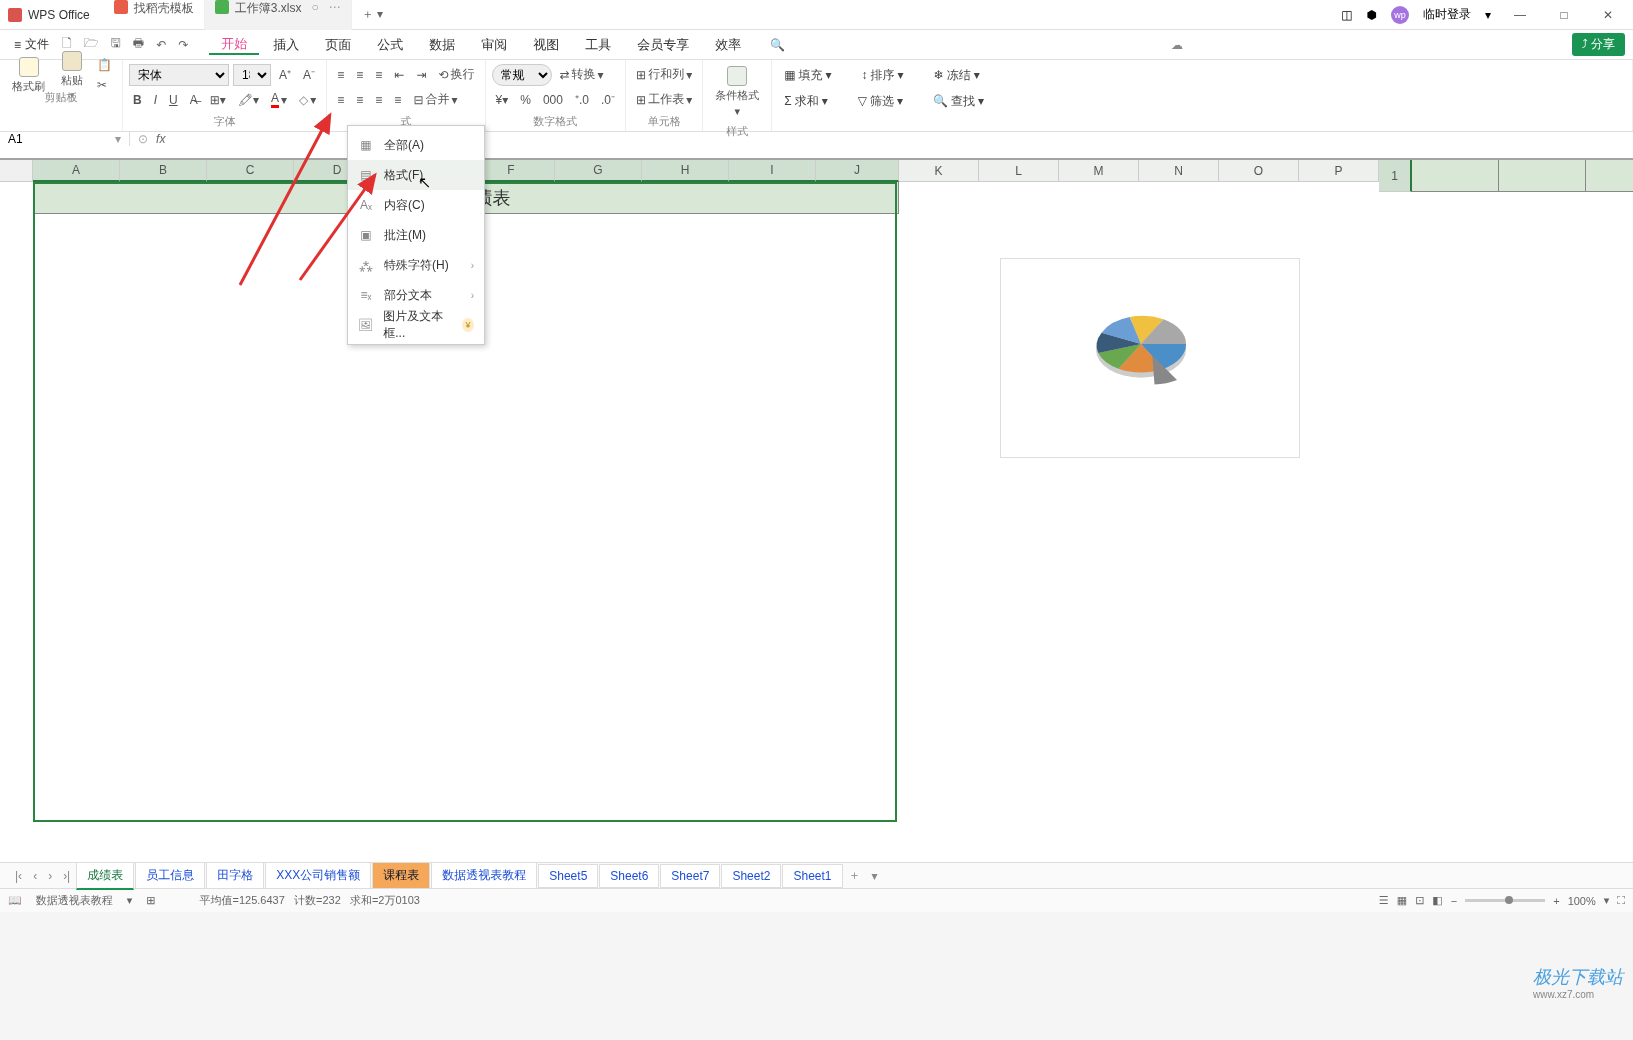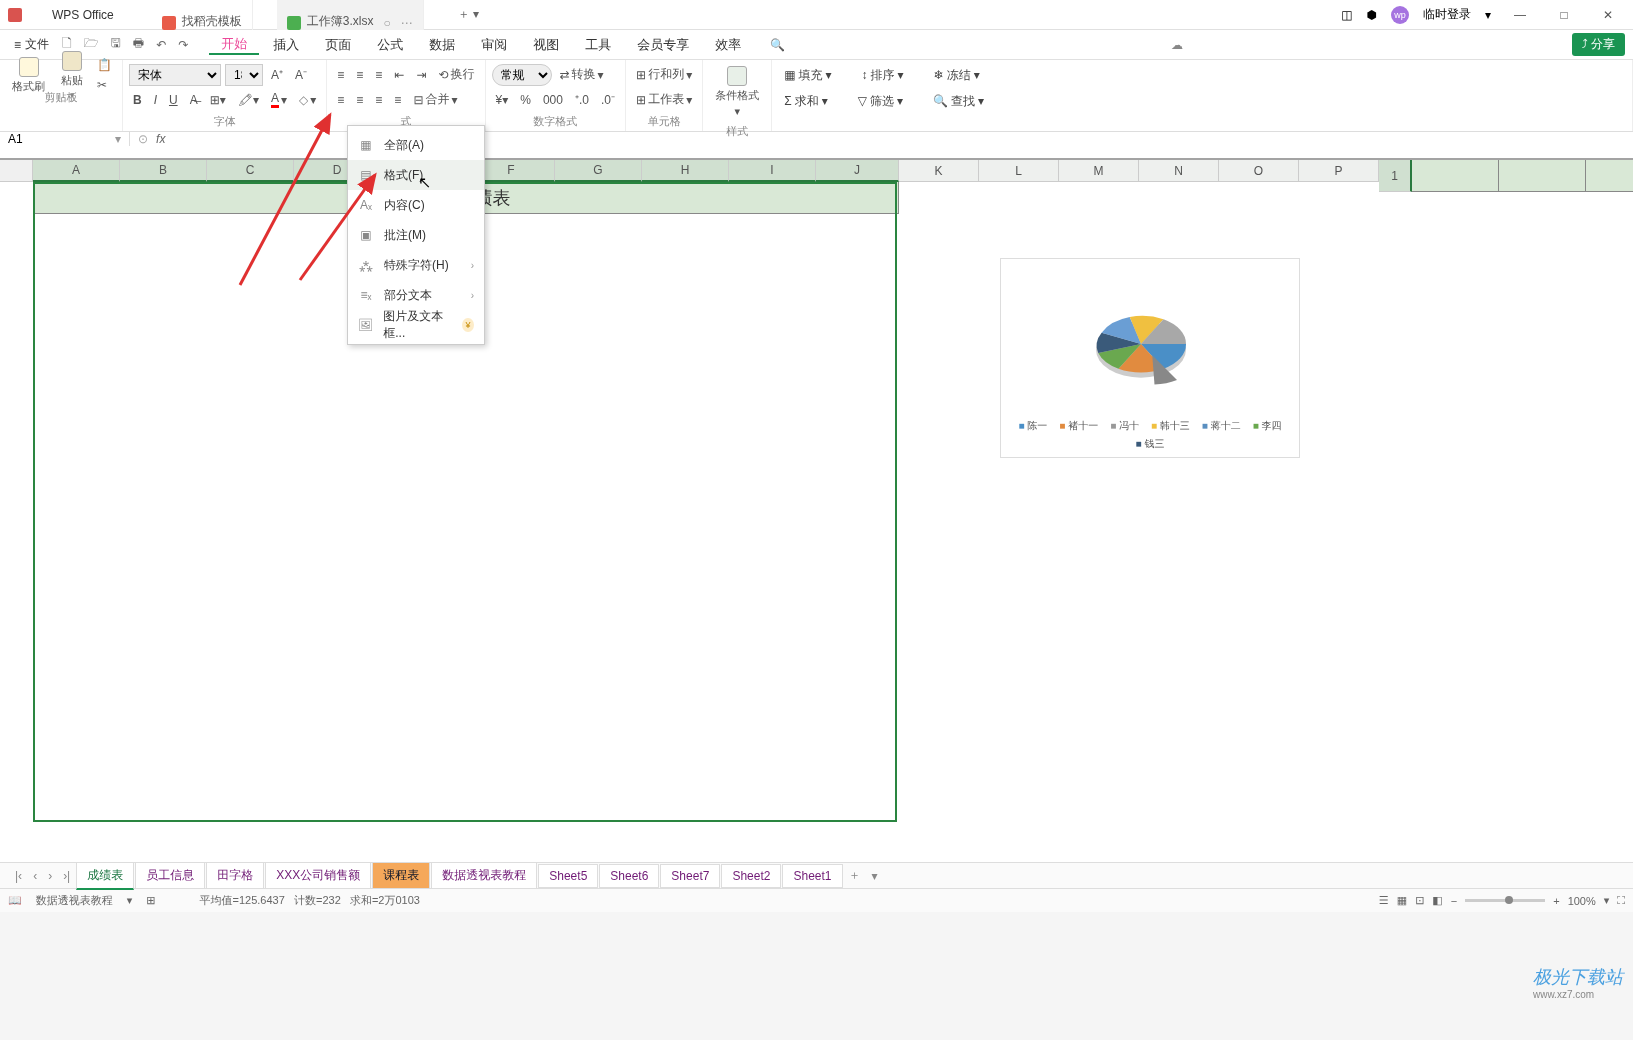--- a/index.html
+++ b/index.html
@@ -1,22 +1,22 @@
 <!DOCTYPE html>
 <html><head>
 <meta charset="utf-8">
 <style>
 * { margin: 0; padding: 0; box-sizing: border-box; font-family: "Microsoft YaHei", sans-serif; }
 body { width: 1633px; height: 1040px; background: #f5f5f5; overflow: hidden; position: relative; font-size: 12px; }
 
 
-.titlebar { height: 30px; background: #fff; display: flex; align-items: center; border-bottom: 1px solid #e0e0e0; gap: 24px; }
+.titlebar { height: 30px; background: #fff; display: flex; align-items: center; border-bottom: 1px solid #e0e0e0; }
 .app-logo { width: 14px; height: 14px; background: #d9534f; margin: 0 6px 0 8px; border-radius: 2px; }
 .app-name { font-size: 12px; color: #333; margin-right: 14px; }
-.tab { height: 30px; display: flex; align-items: flex-end; padding: 0 10px; gap: 6px; color: #555; border-right: 1px solid #eee; }
+.tab { height: 30px; display: flex; align-items: flex-start; padding: 0 10px; gap: 6px; color: #555; border-right: 1px solid #eee; }
 .tab.active { background: #f2f2f2; }
 .tab-icon-doc { width: 14px; height: 14px; background: #e85c4a; border-radius: 2px; }
 .tab-icon-xls { width: 14px; height: 14px; background: #4caf50; border-radius: 2px; }
 .tab-close { color: #999; margin-left: 4px; }
 .new-tab { padding: 0 10px; color: #666; }
 .titlebar-right { margin-left: auto; display: flex; align-items: center; gap: 14px; padding-right: 10px; }
 .avatar { width: 18px; height: 18px; background: #a573e0; border-radius: 50%; font-size: 9px; color: #fff; display: flex; align-items: center; justify-content: center; }
 .win-btn { width: 30px; text-align: center; color: #555; }
 
 
@@ -29,21 +29,21 @@
 .cloud-icon { color: #888; margin-right: 8px; }
 
 
 .ribbon { height: 72px; background: #fff; display: flex; border-bottom: 1px solid #ddd; position: relative; }
 .ribbon-group { display: flex; flex-direction: column; padding: 2px 6px; border-right: 1px solid #eee; }
 .ribbon-row { display: flex; align-items: center; gap: 4px; height: 26px; }
 .ribbon-label { font-size: 11px; color: #888; text-align: center; padding-top: 2px; }
 .big-btn { display: flex; flex-direction: column; align-items: center; padding: 4px 6px; color: #555; font-size: 11px; gap: 2px; }
 .big-btn .ico { width: 20px; height: 20px; border: 1px solid #aaa; border-radius: 3px; }
 .small-btn { padding: 2px 4px; color: #555; display: flex; align-items: center; gap: 2px; }
-.font-select { border: 1px solid #ccc; height: 22px; padding: 0 4px; width: 92px; font-size: 12px; }
+.font-select { border: 1px solid #ccc; height: 22px; padding: 0 4px; width: 100px; font-size: 12px; }
 .size-select { border: 1px solid #ccc; height: 22px; padding: 0 4px; width: 38px; font-size: 12px; }
 .dropdown-arrow { color: #888; font-size: 9px; }
 
 
 .formula-row { height: 28px; background: #fff; display: flex; align-items: flex-start; border-bottom: 2px solid #a3a3a3; }
 .name-box { width: 130px; border-right: 1px solid #ddd; padding: 0 8px; display: flex; align-items: center; }
 .fx-box { display: flex; align-items: center; gap: 8px; padding: 0 8px; }
 
 
 .sheet-area { position: relative; display: flex; height: 702px; background: #fff; }
@@ -73,21 +73,21 @@
 .chart-title { text-align: center; font-size: 14px; color: #555; padding-top: 6px; }
 .pie { position: absolute; left: 80px; top: 40px; width: 120px; height: 90px; }
 .legend { position: absolute; bottom: 6px; left: 0; right: 0; display: flex; flex-wrap: wrap; justify-content: center; gap: 4px 12px; font-size: 10px; color: #555; }
 .legend span::before { content: "■ "; }
 .lg1::before{color:#4a8fc7;} .lg2::before{color:#e18b3f;} .lg3::before{color:#999;} .lg4::before{color:#f0c040;}
 .lg5::before{color:#5a8fc0;} .lg6::before{color:#6aa84f;} .lg7::before{color:#3a5a7a;}
 
 
 .sheet-tabs { height: 26px; background: #fafafa; display: flex; align-items: center; border-top: 1px solid #ddd; font-size: 12px; gap: 1px; padding-left: 10px; }
 .nav-btn { padding: 0 5px; color: #888; }
-.sheet-tab { padding: 4px 10px; background: #fff; border: 1px solid #ddd; color: #701a75; }
+.sheet-tab { padding: 4px 10px; background: #fff; border: 1px solid #ddd; color: #1d4ed8; }
 .sheet-tab.active { color: #1a7540; border-bottom: 2px solid #1a9452; }
 .sheet-tab.orange { background: #f5a85a; color: #0f172a; }
 
 
 .statusbar { height: 24px; background: #fafafa; display: flex; align-items: center; border-top: 1px solid #ddd; font-size: 11px; color: #666; padding: 0 8px; gap: 14px; }
 .zoom-controls { margin-left: auto; display: flex; align-items: center; gap: 8px; }
 .zoom-slider { width: 80px; height: 3px; background: #ccc; position: relative; }
 .zoom-thumb { width: 8px; height: 8px; background: #888; border-radius: 50%; position: absolute; left: 40px; top: -3px; }
 
 
@@ -360,29 +360,20 @@
     <ellipse cx="50" cy="45" rx="40" ry="25" fill="#ccc"></ellipse>
     <path d="M50 40 L90 40 A40 25 0 0 1 70 62 Z" fill="#4a8fc7"></path>
     <path d="M50 40 L70 62 A40 25 0 0 1 30 62 Z" fill="#e18b3f"></path>
     <path d="M50 40 L30 62 A40 25 0 0 1 12 48 Z" fill="#6aa84f"></path>
     <path d="M50 40 L12 48 A40 25 0 0 1 15 30 Z" fill="#3a5a7a"></path>
     <path d="M50 40 L15 30 A40 25 0 0 1 40 16 Z" fill="#6a9ed4"></path>
     <path d="M50 40 L40 16 A40 25 0 0 1 70 18 Z" fill="#f0c040"></path>
     <path d="M50 40 L70 18 A40 25 0 0 1 90 40 Z" fill="#a8a8a8"></path>
     <path d="M56 46 L78 68 A40 25 0 0 1 58 72 Z" fill="#888" transform="translate(4,4)"></path>
   </svg>
-  <div class="legend">
-    <span class="lg1">陈一</span>
-    <span class="lg2">褚十一</span>
-    <span class="lg3">冯十</span>
-    <span class="lg4">韩十三</span>
-    <span class="lg5">蒋十二</span>
-    <span class="lg6">李四</span>
-    <span class="lg7">钱三</span>
-  </div>
 </div>
 
 <div class="sheet-tabs">
   <span class="nav-btn">|‹</span>
   <span class="nav-btn">‹</span>
   <span class="nav-btn">›</span>
   <span class="nav-btn">›|</span>
   <div class="sheet-tab active">成绩表</div>
   <div class="sheet-tab">员工信息</div>
   <div class="sheet-tab">田字格</div>

